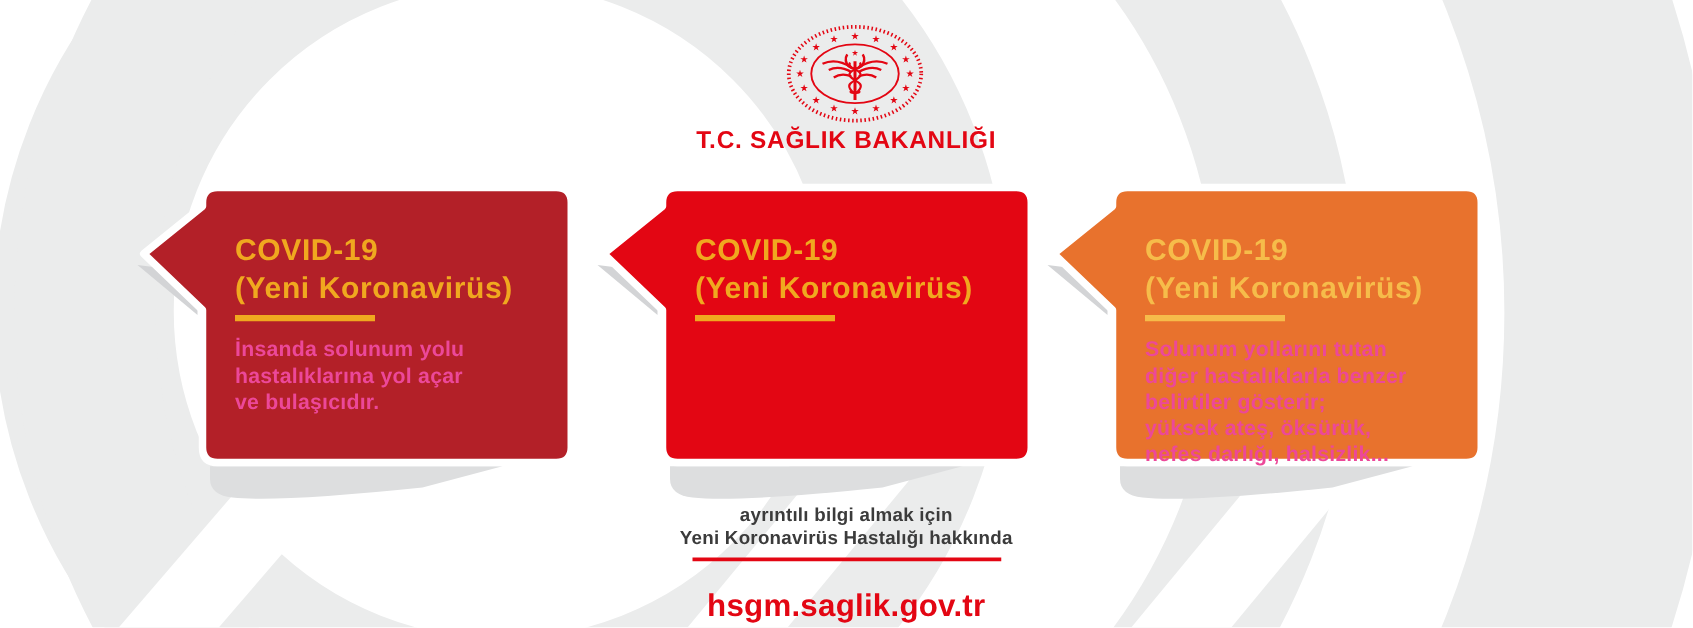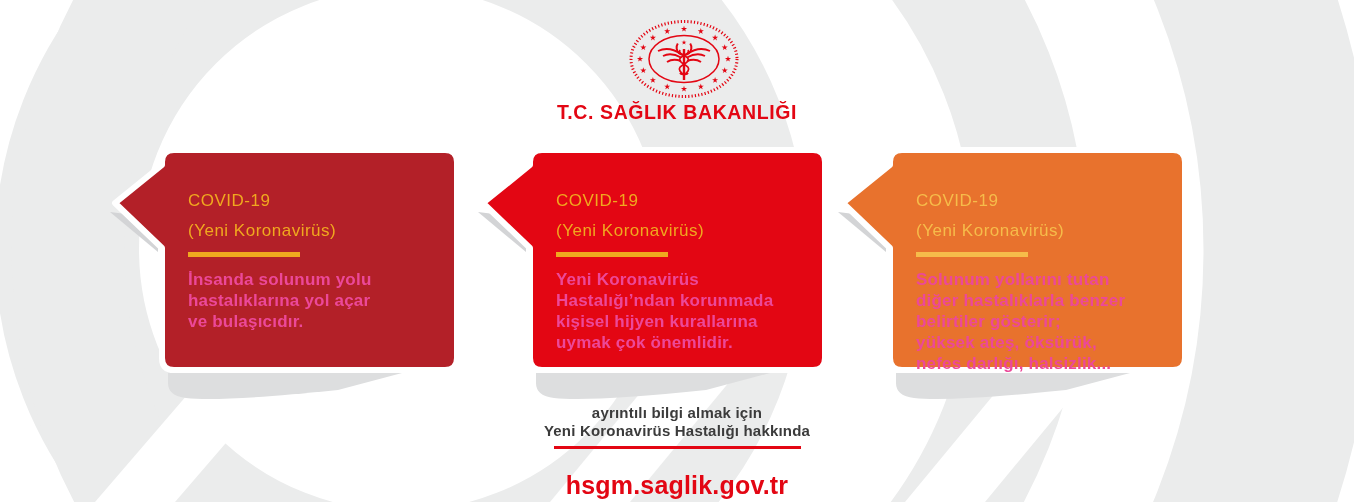--- a/index.html
+++ b/index.html
@@ -23,21 +23,21 @@
   .bubble-card{position:absolute;top:140px;width:370px;height:300px;z-index:2;}
   .bubble-card.c0{left:102px;}
   .bubble-card.c1{left:470px;}
   .bubble-card.c2{left:830px;}
   .bubble-svg{position:absolute;left:0;top:0;width:370px;height:300px;}
   .swooshU{fill:#DDDEDF;}
   .wedgeU{fill:#D3D4D6;}
   .bubble{fill:var(--card-bg);stroke:#ffffff;stroke-width:6;stroke-linejoin:round;}
   .card-content{position:absolute;left:86px;top:46px;width:262px;}
   .card-title,.card-subtitle{
-    color:var(--title-color);font-size:17px;font-weight:400;line-height:30px;letter-spacing:.5px;
+    color:var(--title-color);font-size:24px;font-weight:700;line-height:30px;letter-spacing:.5px;
   }
   .card-underline{width:112px;height:5px;margin-top:6px;background:var(--title-color);}
   .card-body{
     margin:12px 0 0 0;color:#ec4899;font-size:17px;font-weight:700;line-height:21px;
     white-space:pre-line;letter-spacing:.2px;
   }
   
   .footer{position:absolute;left:0;top:404px;width:100%;text-align:center;z-index:3;}
   .footer-info{color:#3B3B3B;font-size:15px;font-weight:700;line-height:17.5px;letter-spacing:.2px;}
   .footer-divider{width:247px;height:2.5px;background:#E30613;margin:7px auto 0 auto;}
@@ -127,24 +127,20 @@
   <div class="bubble-card c1" style="--card-bg: #E30613; --title-color: #F0A81F;">
     <svg class="bubble-svg" viewBox="0 0 370 300">
       <use href="#swoosh-shape" class="swooshU"></use>
       <use href="#wedge-shape" class="wedgeU"></use>
       <use href="#bubble-shape" class="bubble"></use>
     </svg>
     <div class="card-content">
       <div class="card-title">COVID-19</div>
       <div class="card-subtitle">(Yeni Koronavirüs)</div>
       <div class="card-underline"></div>
-      <p class="card-body">Yeni Koronavirüs
-Hastalığı’ndan korunmada
-kişisel hijyen kurallarına
-uymak çok önemlidir.</p>
     </div>
   </div>
 
   <div class="bubble-card c2" style="--card-bg: #E8722D; --title-color: #F6BC4A;">
     <svg class="bubble-svg" viewBox="0 0 370 300">
       <use href="#swoosh-shape" class="swooshU"></use>
       <use href="#wedge-shape" class="wedgeU"></use>
       <use href="#bubble-shape" class="bubble"></use>
     </svg>
     <div class="card-content">

